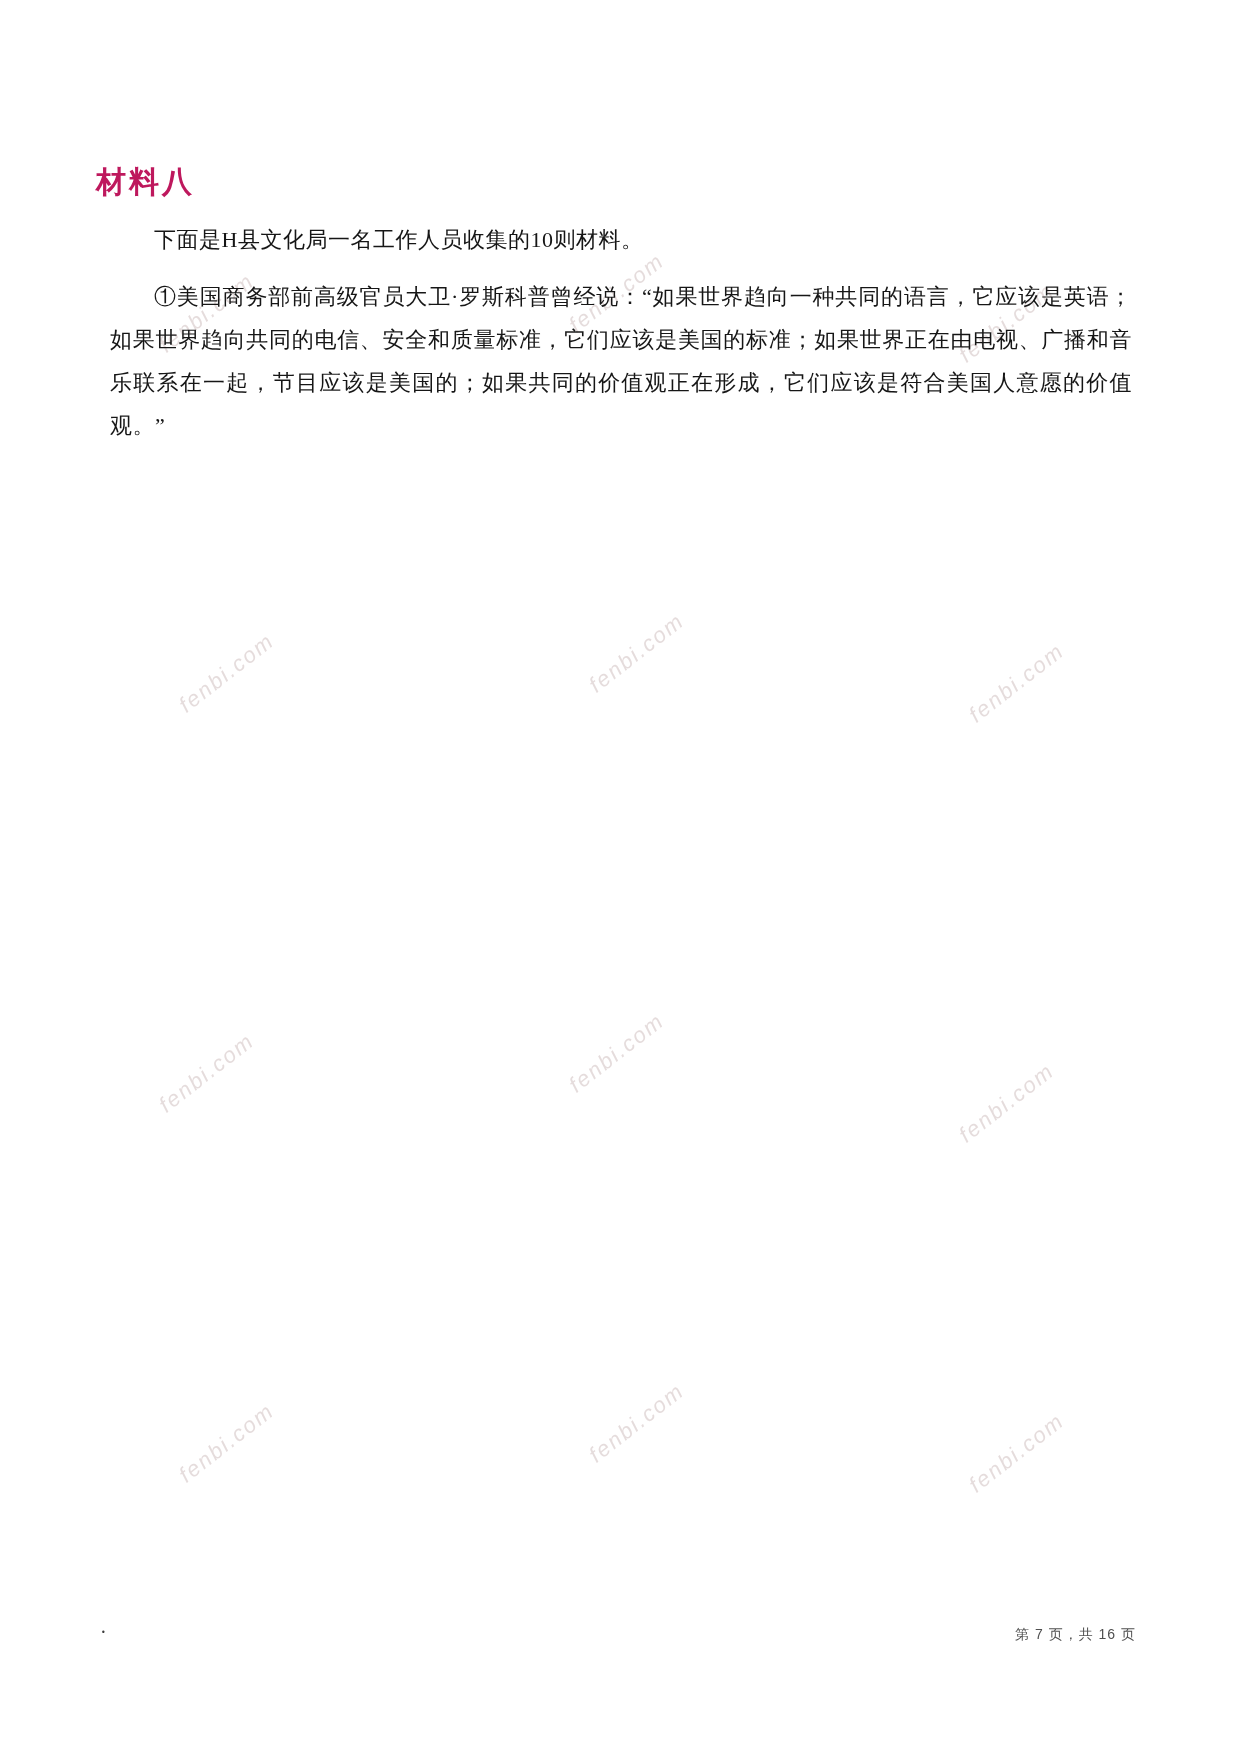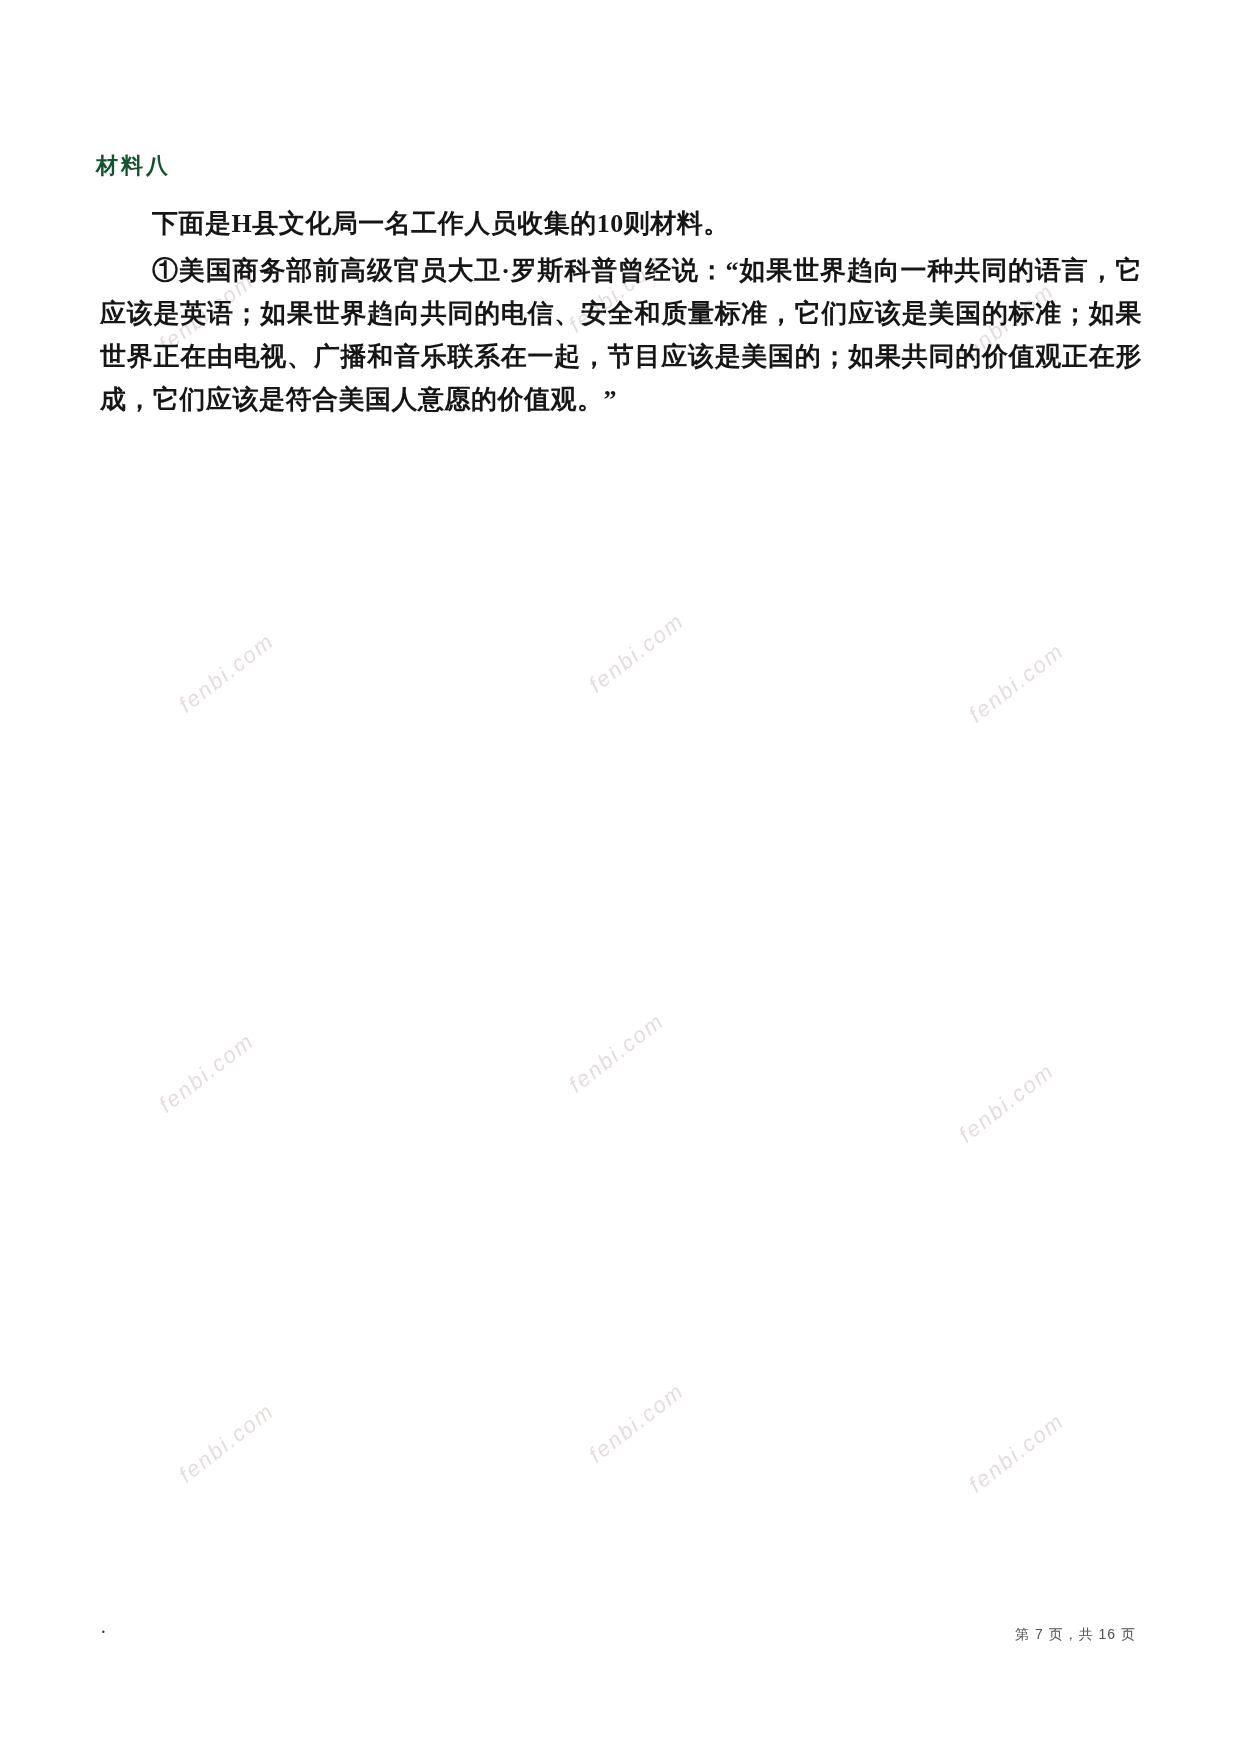--- a/index.html
+++ b/index.html
@@ -25,35 +25,34 @@
   }
   .content {
     position: absolute;
     left: 96px;
     right: 94px;
     top: 146px;
   }
   .doc-title {
     font-family: "Liberation Sans", "DejaVu Sans", sans-serif;
     font-weight: bold;
-    font-size: 22px;
+    font-size: 30px;
     line-height: 40px;
     letter-spacing: 3px;
-    margin: 0 0 16px 0;
-    color: #14532d;
+    margin: 16px 0 16px 0;
+    color: #be185d;
   }
   .body-para {
-    margin: 4px;
-    font-size: 26px;
+    margin: 14px;
+    font-size: 22px;
     line-height: 43px;
     letter-spacing: 0.5px;
     text-align: justify;
     text-indent: 2em;
     word-break: break-all;
-    font-weight: bold;
   }
   .footer-bullet {
     position: absolute;
     left: 100px;
     top: 1622px;
     font-size: 20px;
     color: #3c3c3c;
     line-height: 20px;
   }
   .page-number {

